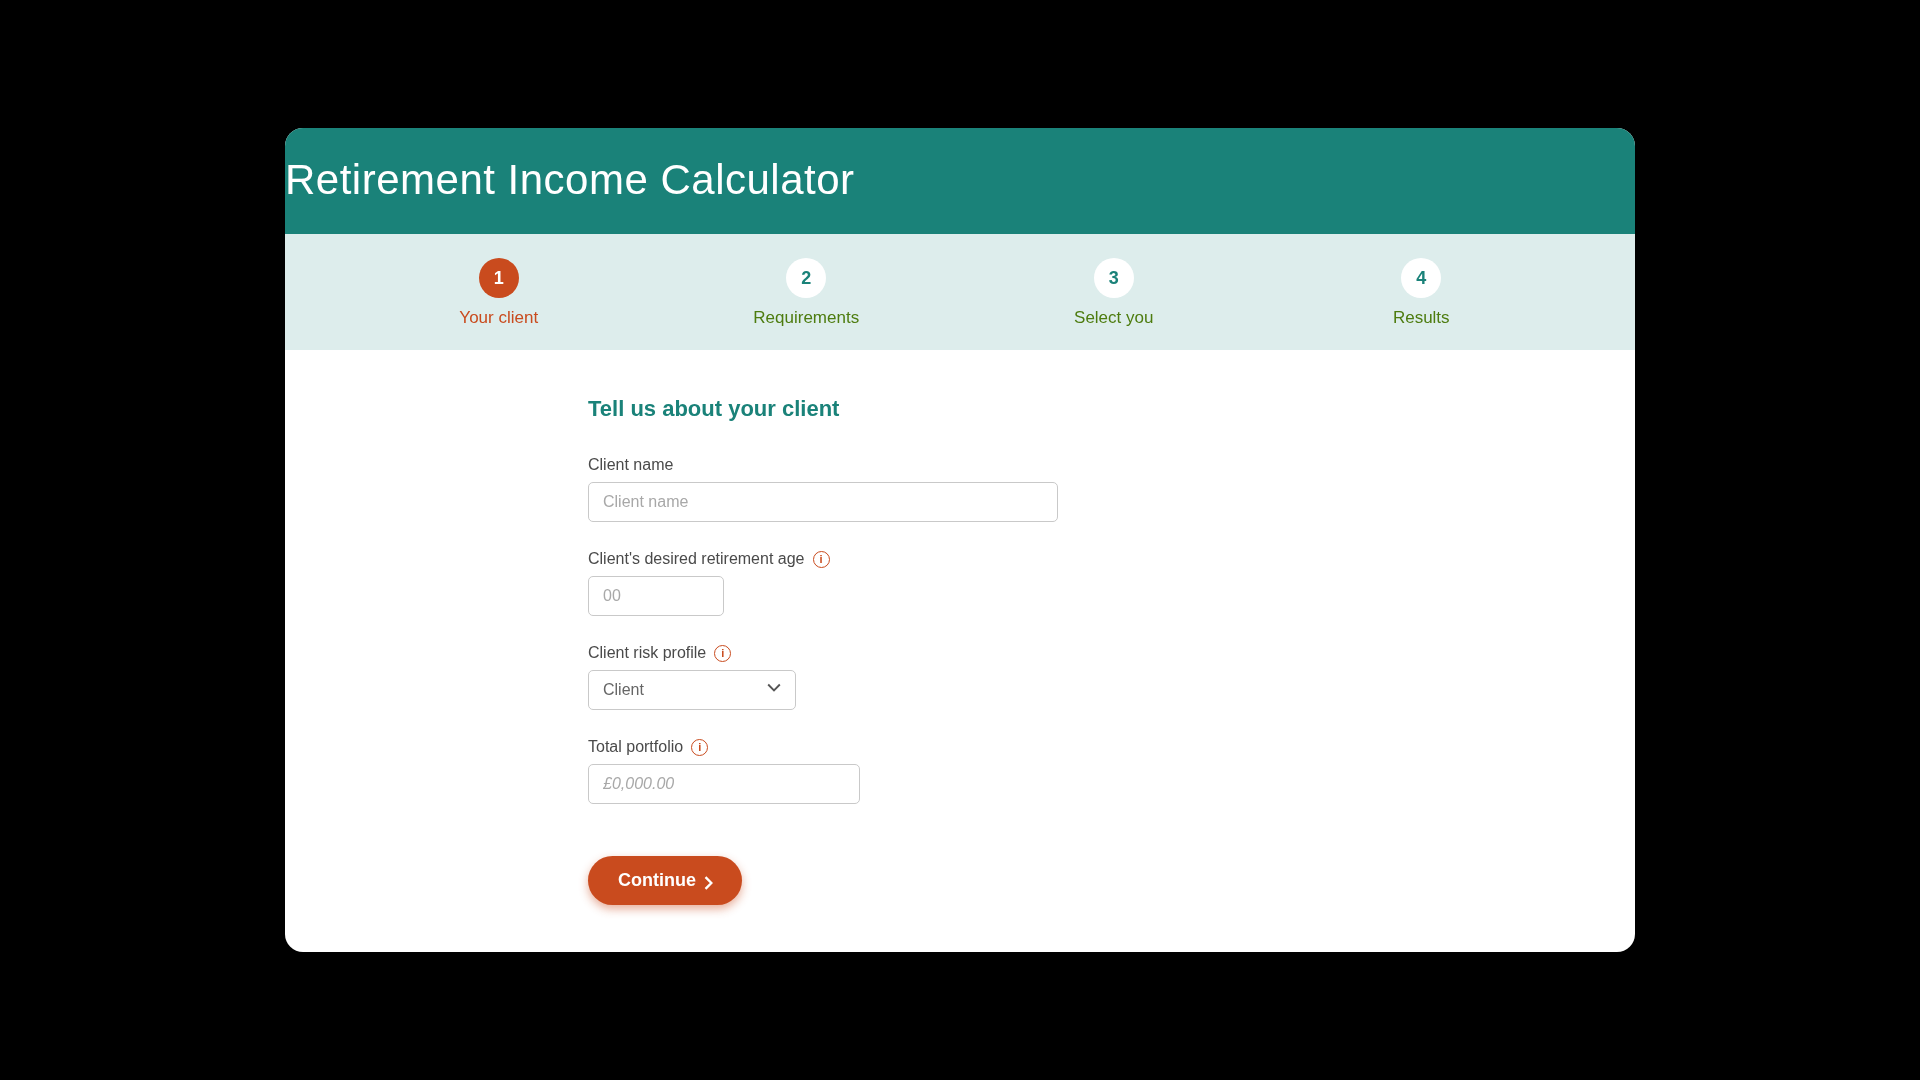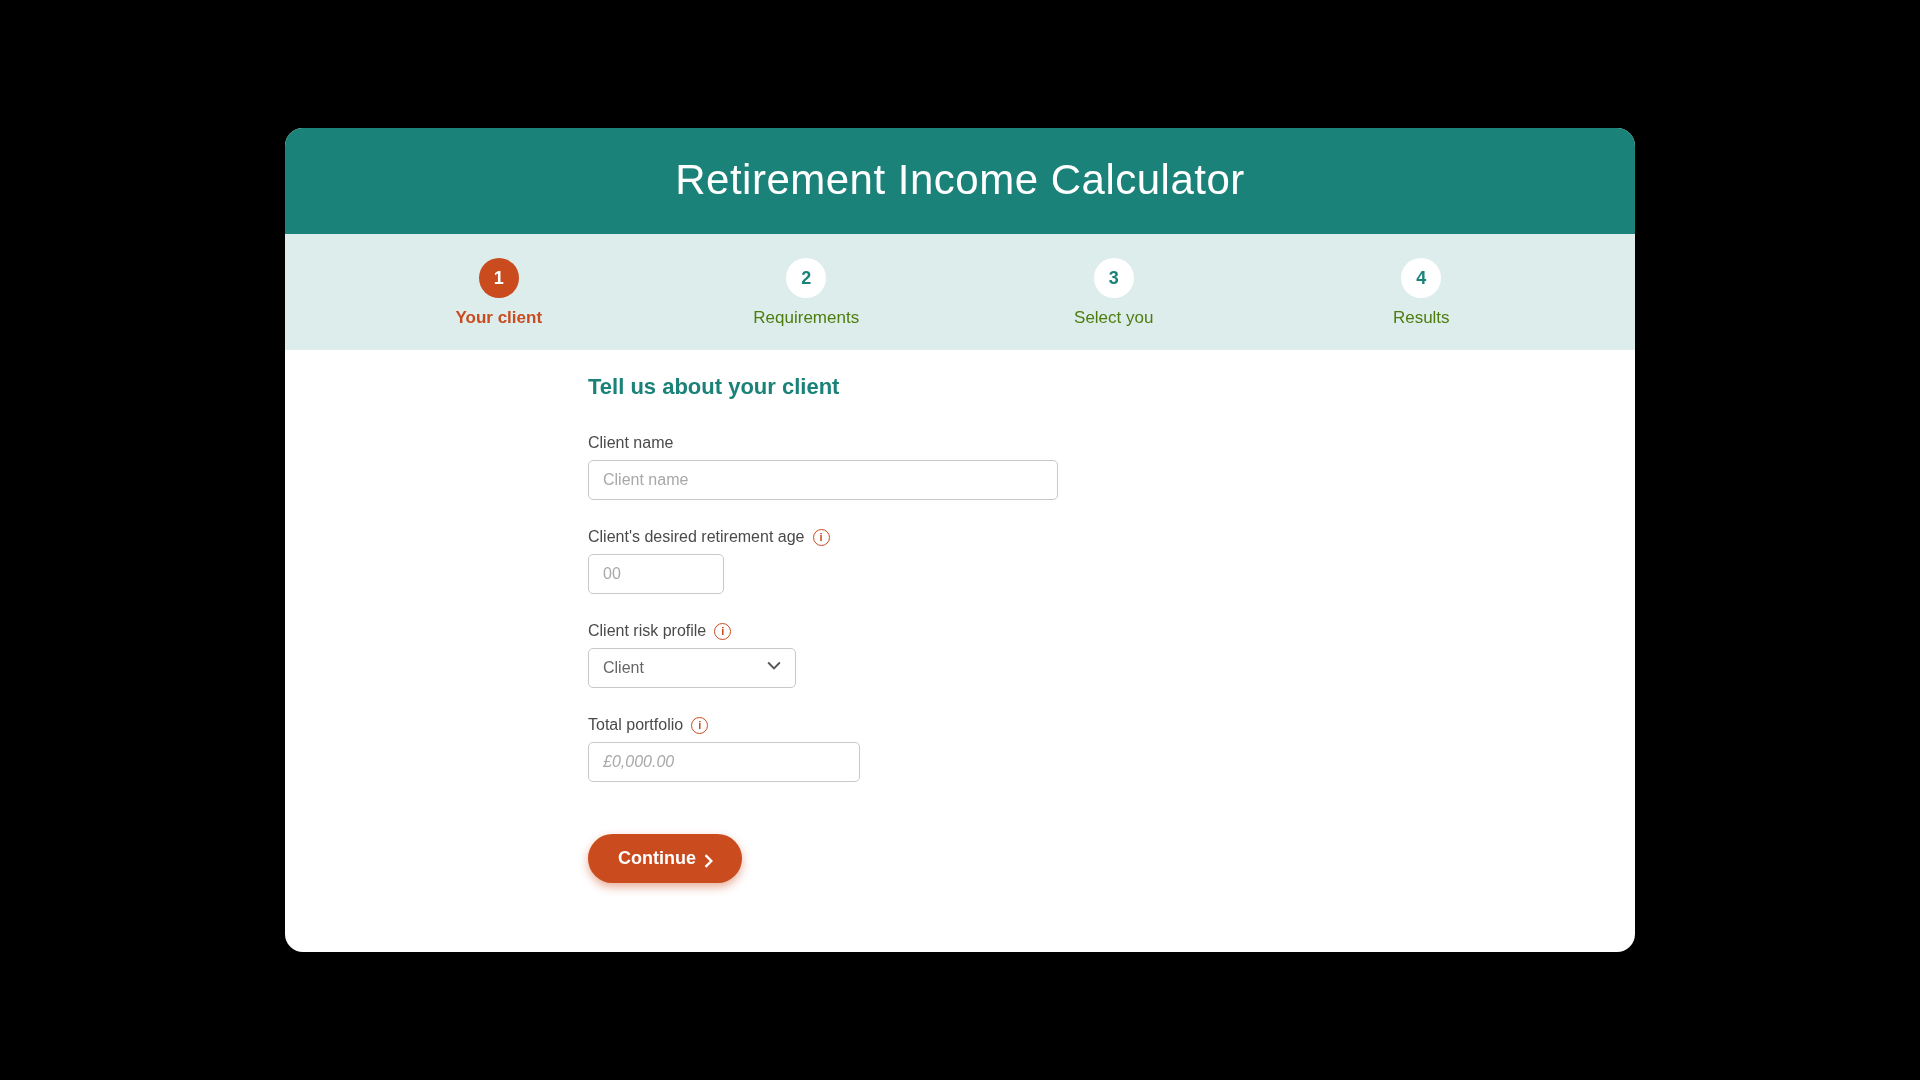--- a/index.html
+++ b/index.html
@@ -17,21 +17,20 @@
     background: #fff;
     border-radius: 18px;
     overflow: hidden;
     box-shadow: 0 8px 40px rgba(0,0,0,0.5);
     display: flex;
     flex-direction: column;
   }
   .header {
     background: #1a8279;
     color: #fff;
-    text-align: center;
     padding: 28px 0 30px 0;
   }
   .header h1 {
     font-size: 42px;
     font-weight: 400;
     letter-spacing: 0.5px;
   }
   .stepper {
     background: #ddedec;
     display: flex;
@@ -60,25 +59,25 @@
   .step.active .step-circle {
     background: #c94b1e;
     color: #fff;
   }
   .step-label {
     font-size: 17px;
     color: #4d7c0f;
   }
   .step.active .step-label {
     color: #c94b1e;
-    font-weight: 700;
+    font-weight: 400;
   }
   .content {
     flex: 1;
-    padding: 24px 0 40px 0;
+    padding: 46px 0 40px 0;
     display: flex;
     justify-content: flex-start;
   }
   .form-wrap {
     margin-left: 303px;
     width: 520px;
   }
   .section-title {
     color: #1a8279;
     font-size: 22px;

